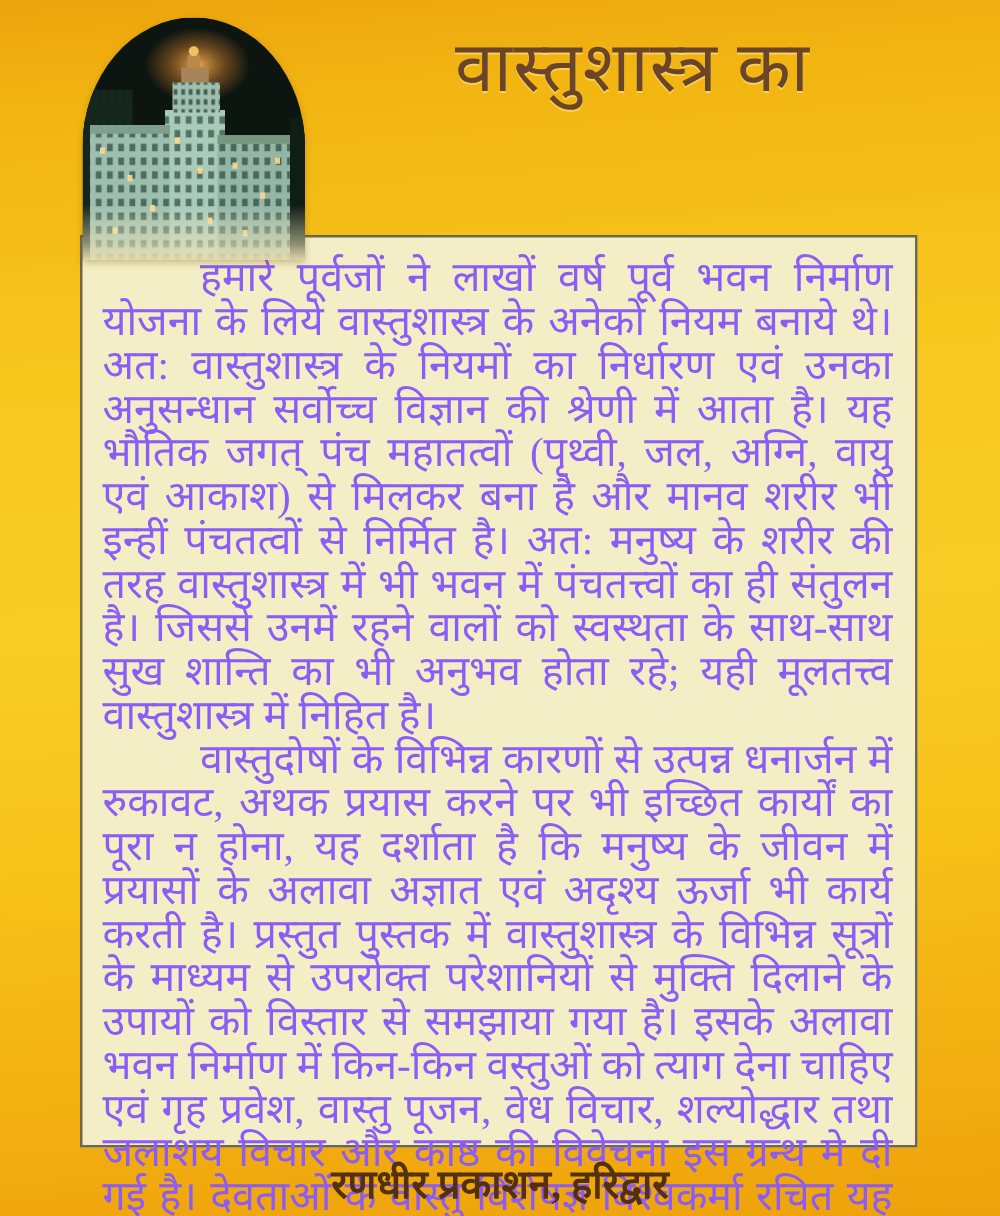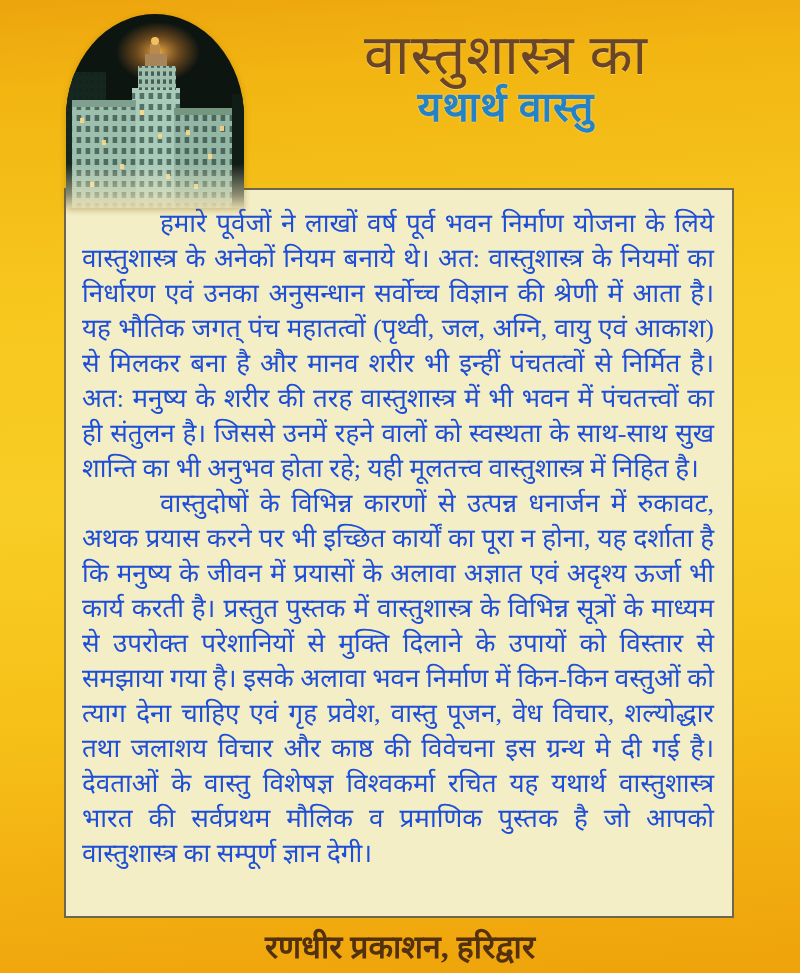--- a/index.html
+++ b/index.html
@@ -59,23 +59,23 @@
     left: 64px; top: 188px;
     width: 670px; height: 730px;
     background: #f4eec6;
     border: 2px solid #6e6750;
     box-sizing: border-box;
     padding: 16px 18px 0 16px;
     z-index: 1;
   }
   .panel p {
     margin: 0;
-    font-size: 26px;
+    font-size: 33px;
     line-height: 35px;
-    color: #1d4ed8;
+    color: #8b5cf6;
     text-align: justify;
     text-indent: 78px;
   }
 
   
   .publisher {
     position: absolute;
     left: 0; top: 924px; width: 800px;
     text-align: center;
     font-weight: bold;
@@ -149,21 +149,20 @@
         <rect x="128" y="170" width="4" height="5"></rect>
         <rect x="24" y="168" width="4" height="5"></rect>
       </g>
 
       <rect x="0" y="150" width="178" height="44" fill="url(#fade)"></rect>
     </svg>
   </div>
 
   <div class="title-block">
     <div class="title-line">वास्तुशास्त्र का</div>
-    <div class="subtitle-line">यथार्थ वास्तु</div>
   </div>
 
   <div class="panel">
     <p>हमारे पूर्वजों ने लाखों वर्ष पूर्व भवन निर्माण योजना के लिये वास्तुशास्त्र के अनेकों नियम बनाये थे। अत: वास्तुशास्त्र के नियमों का निर्धारण एवं उनका अनुसन्धान सर्वोच्च विज्ञान की श्रेणी में आता है। यह भौतिक जगत् पंच महातत्वों (पृथ्वी, जल, अग्नि, वायु एवं आकाश) से मिलकर बना है और मानव शरीर भी इन्हीं पंचतत्वों से निर्मित है। अत: मनुष्य के शरीर की तरह वास्तुशास्त्र में भी भवन में पंचतत्त्वों का ही संतुलन है। जिससे उनमें रहने वालों को स्वस्थता के साथ-साथ सुख शान्ति का भी अनुभव होता रहे; यही मूलतत्त्व वास्तुशास्त्र में निहित है।</p>
     <p>वास्तुदोषों के विभिन्न कारणों से उत्पन्न धनार्जन में रुकावट, अथक प्रयास करने पर भी इच्छित कार्यों का पूरा न होना, यह दर्शाता है कि मनुष्य के जीवन में प्रयासों के अलावा अज्ञात एवं अदृश्य ऊर्जा भी कार्य करती है। प्रस्तुत पुस्तक में वास्तुशास्त्र के विभिन्न सूत्रों के माध्यम से उपरोक्त परेशानियों से मुक्ति दिलाने के उपायों को विस्तार से समझाया गया है। इसके अलावा भवन निर्माण में किन-किन वस्तुओं को त्याग देना चाहिए एवं गृह प्रवेश, वास्तु पूजन, वेध विचार, शल्योद्धार तथा जलाशय विचार और काष्ठ की विवेचना इस ग्रन्थ मे दी गई है। देवताओं के वास्तु विशेषज्ञ विश्वकर्मा रचित यह यथार्थ वास्तुशास्त्र भारत की सर्वप्रथम मौलिक व प्रमाणिक पुस्तक है जो आपको वास्तुशास्त्र का सम्पूर्ण ज्ञान देगी।</p>
   </div>
 
   <div class="publisher">रणधीर प्रकाशन, हरिद्वार</div>
 
 </div>

